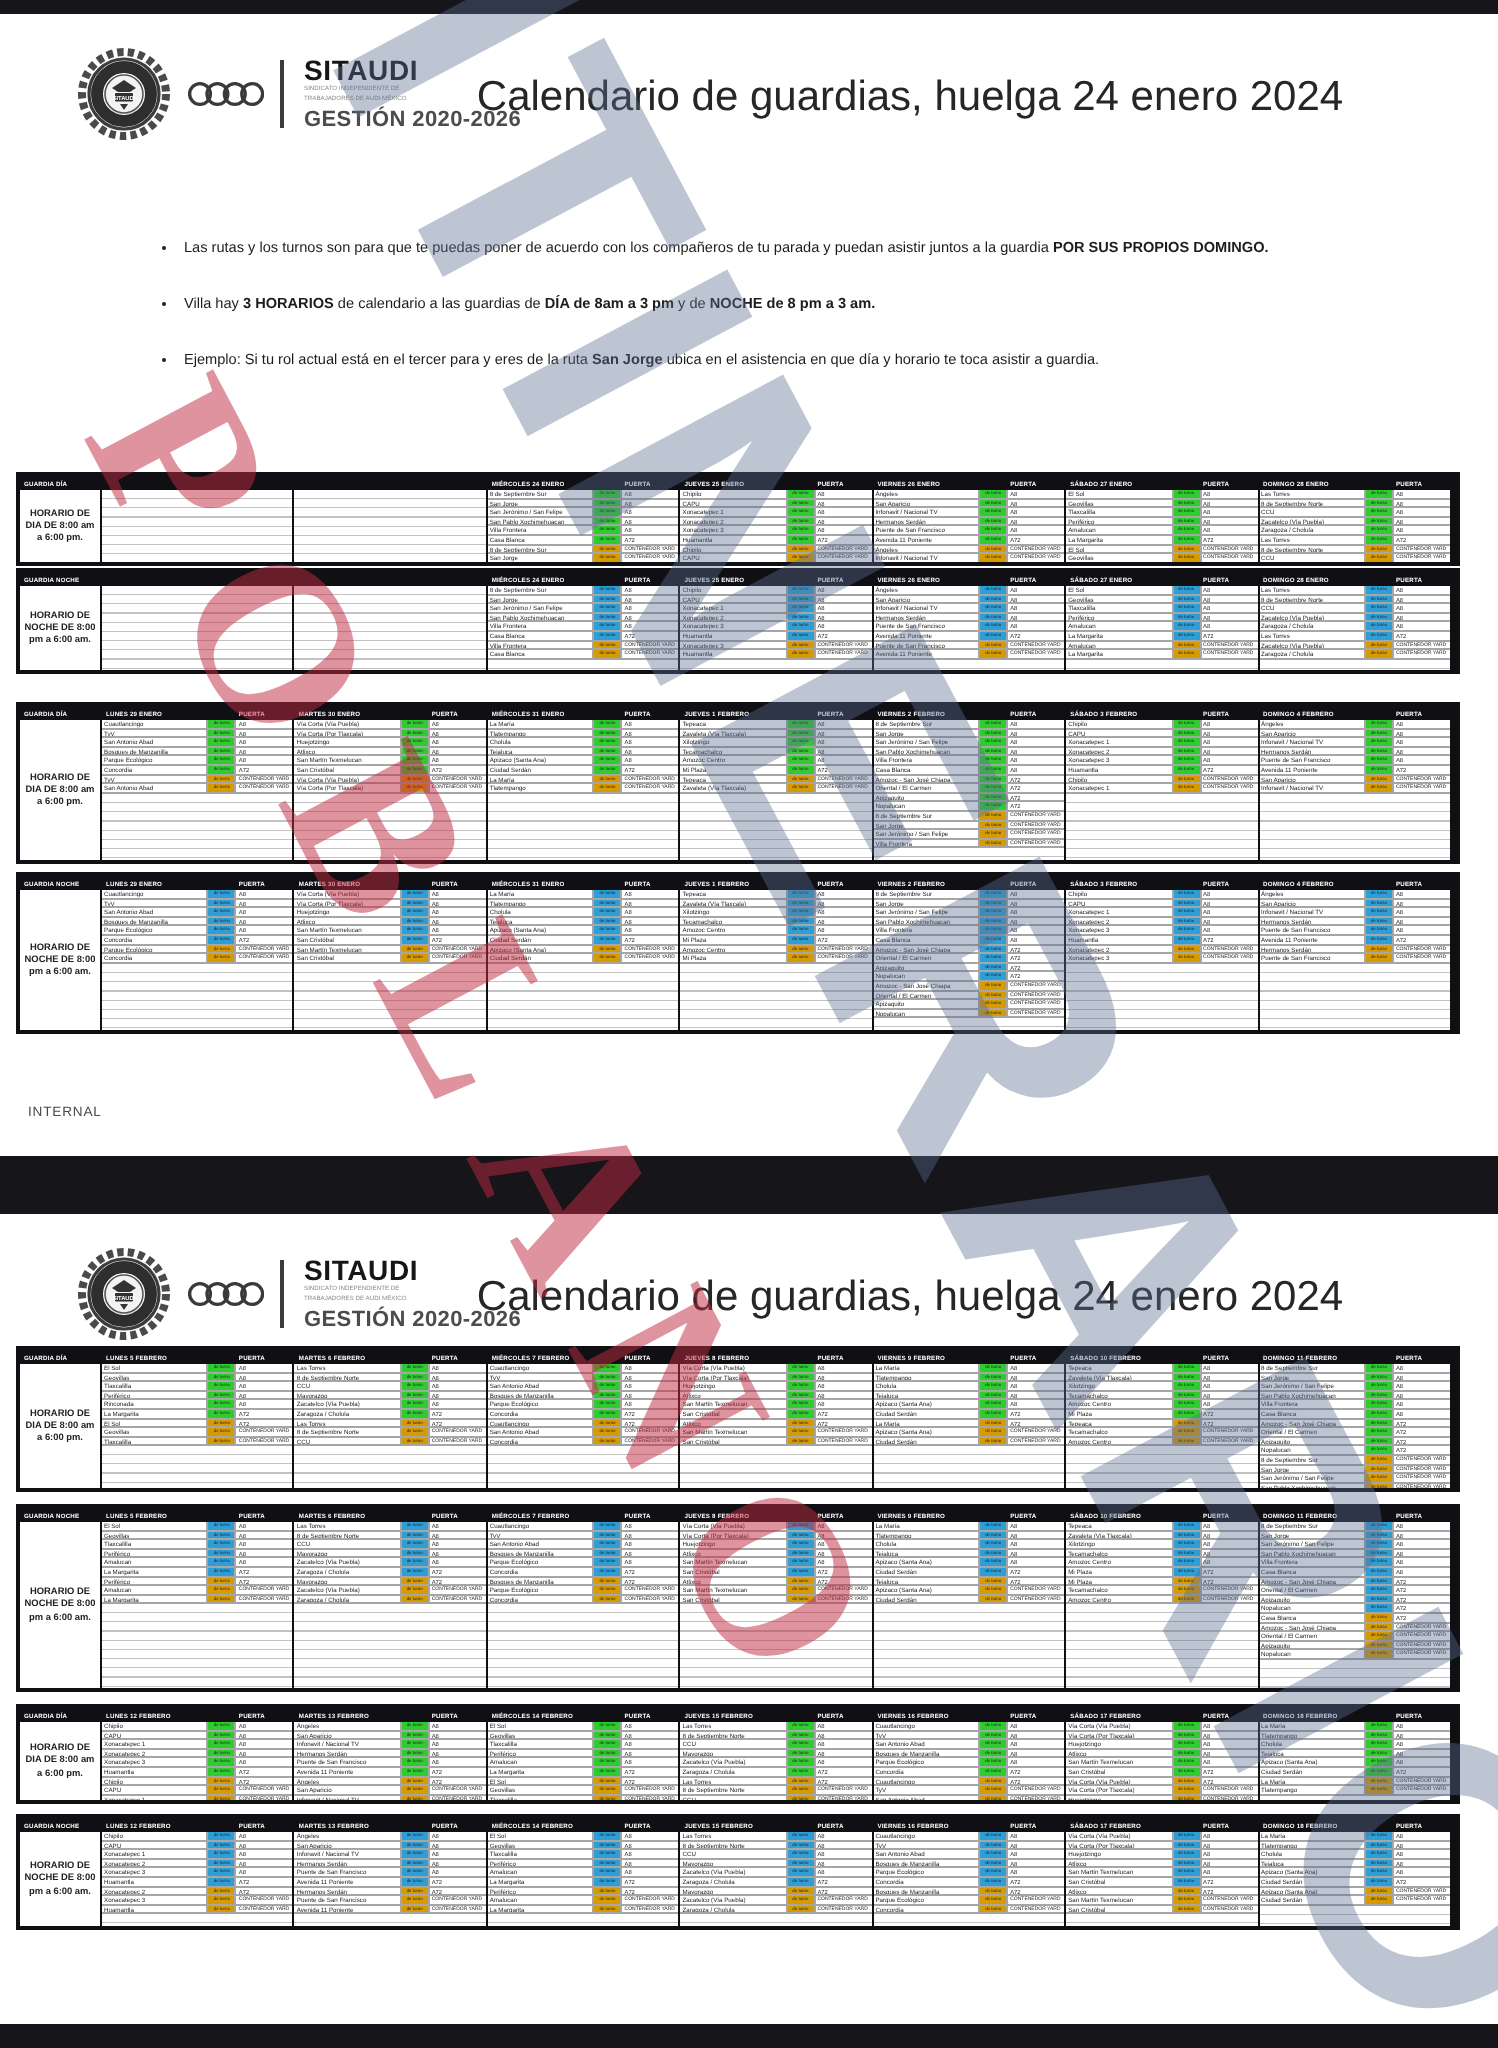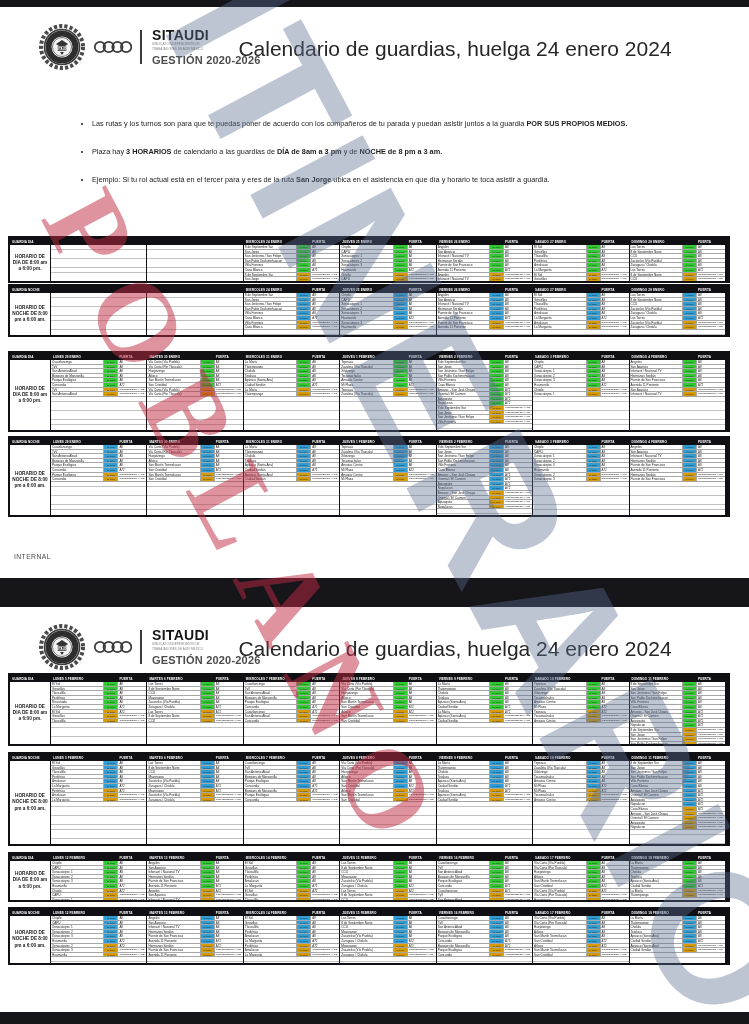--- a/index.html
+++ b/index.html
@@ -93,22 +93,22 @@
       <div class="logo-txt">
         <span class="logo-name">SITAUDI</span>
         <span class="logo-sub">SINDICATO INDEPENDIENTE DE</span>
         <span class="logo-sub">TRABAJADORES DE AUDI MÉXICO</span>
         <span class="logo-gestion">GESTIÓN 2020-2026</span>
       </div>
     </div>
     <div class="title">Calendario de guardias, huelga 24 enero 2024</div>
 
     <ul class="bullets">
-        <li><span>Las rutas y los turnos son para que te puedas poner de acuerdo con los compañeros de tu parada y puedan asistir juntos a la guardia </span><b>POR SUS PROPIOS MEDIOS.</b></li>
-        <li><span>Plaza hay </span><b>3 HORARIOS</b><span> de calendario a las guardias de </span><b>DÍA  de 8am a 3 pm</b><span> y de </span><b>NOCHE de 8 pm a 3 am.</b></li>
+        <li><span>Las rutas y los turnos son para que te puedas poner de acuerdo con los compañeros de tu parada y puedan asistir juntos a la guardia </span><b>POR SUS PROPIOS DOMINGO.</b></li>
+        <li><span>Villa hay </span><b>3 HORARIOS</b><span> de calendario a las guardias de </span><b>DÍA  de 8am a 3 pm</b><span> y de </span><b>NOCHE de 8 pm a 3 am.</b></li>
         <li><span>Ejemplo: Si tu rol actual está en el tercer para y eres de la ruta </span><b>San Jorge</b><span> ubica en el asistencia en que día y horario te toca asistir a guardia.</span></li>
       </ul>
 
     <section class="tblock tb1">
         <div class="col lblcol">
           <div class="dhead">
             <span class="dname">GUARDIA DÍA</span>
           </div>
           <div class="cbody">
             <div class="timelbl">HORARIO DE DIA DE 8:00 am a 6:00 pm.</div>

